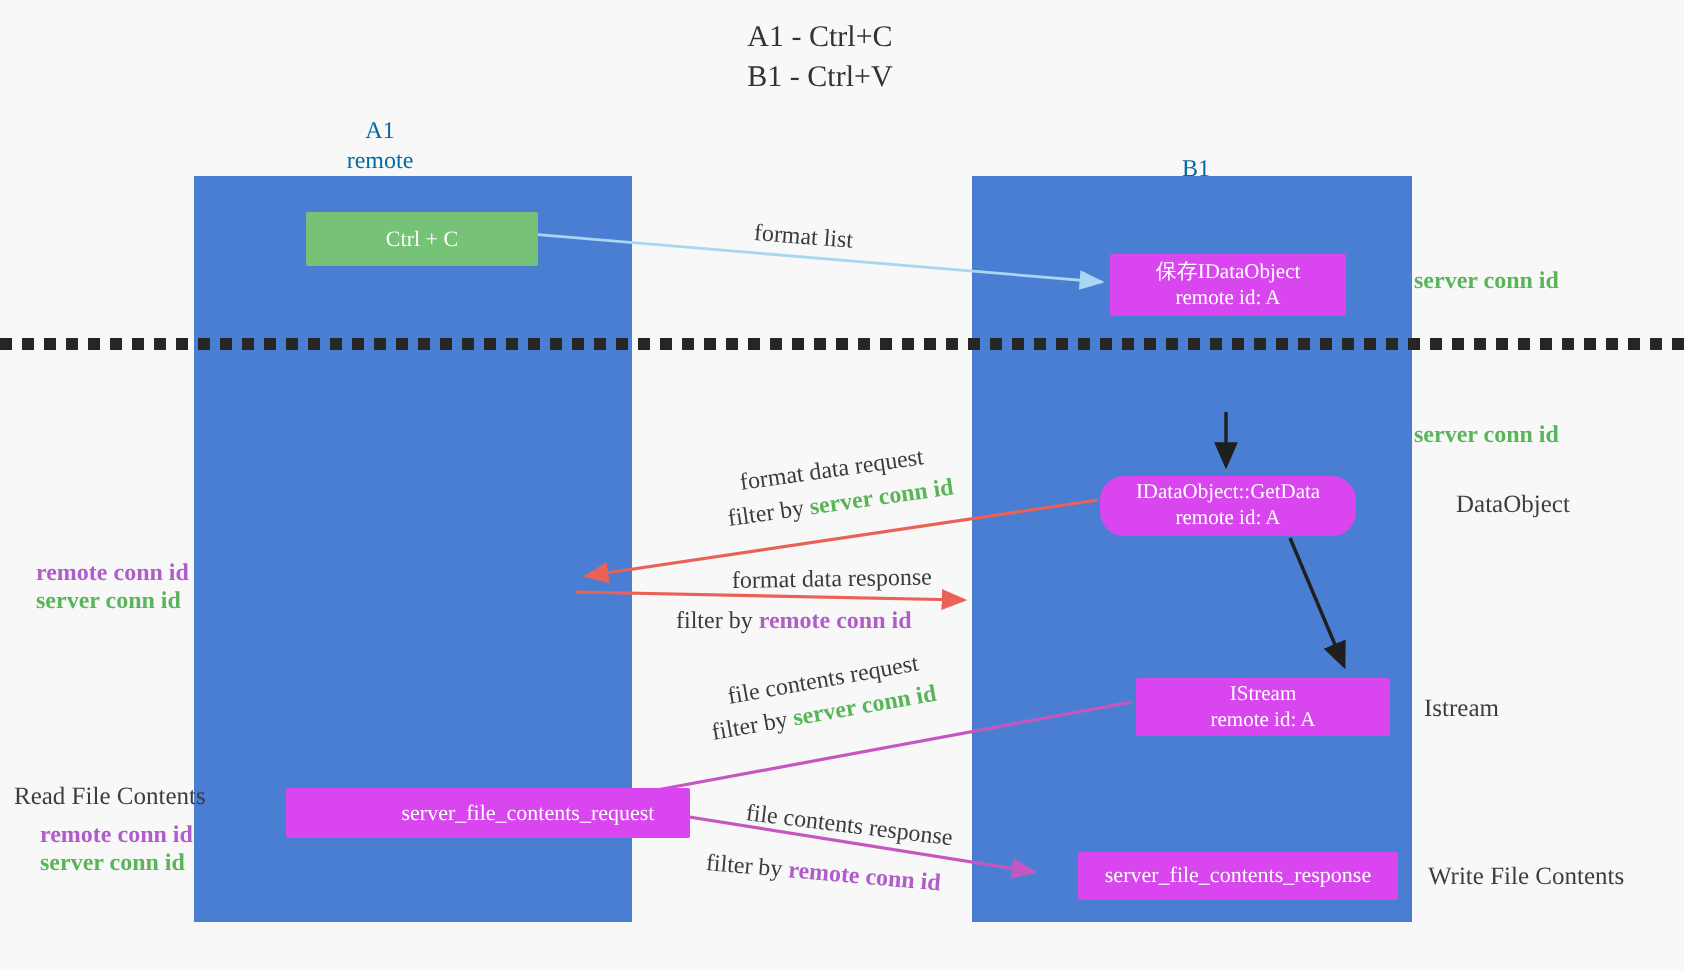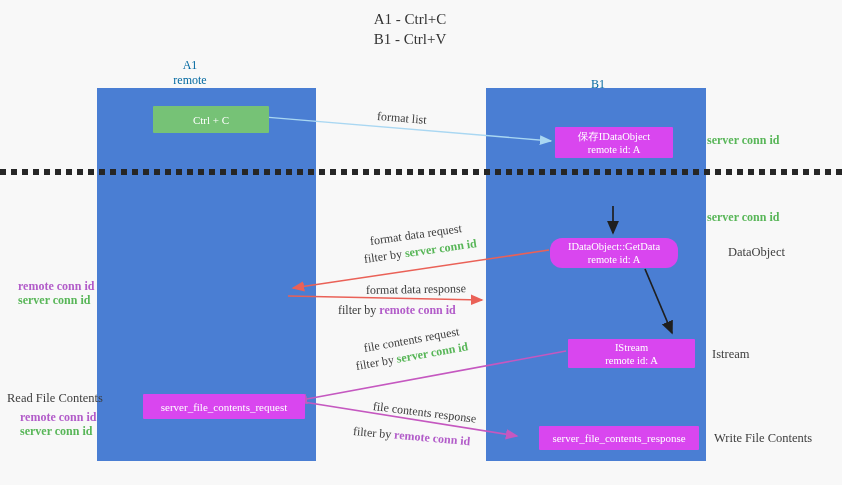--- a/index.html
+++ b/index.html
@@ -89,21 +89,21 @@
     <span class="l2">remote id: A</span>
   </div>
 
 
 
   <div class="abs node orange" style="left:568px;top:339px;width:127px;height:29px;">
     <span class="l1">IStream</span>
     <span class="l2">remote id: A</span>
   </div>
 
-  <div class="abs node orange one-line" style="left:127px;top:394px;width:162px;height:25px;">
+  <div class="abs node orange one-line" style="left:127px;top:394px;width:162px;height:25px;padding-left:40px;">
     <span>server_file_contents_request</span>
   </div>
 
   <div class="abs node orange one-line" style="left:523px;top:426px;width:160px;height:24px;">
     <span>server_file_contents_response</span>
   </div>
 
   <div class="abs accent green-t" style="left:707px;top:133px;">server conn id</div>
   <div class="abs accent green-t" style="left:707px;top:210px;">server conn id</div>
   <div class="abs side" style="left:712px;top:245px;margin-left:16px;">DataObject</div>

